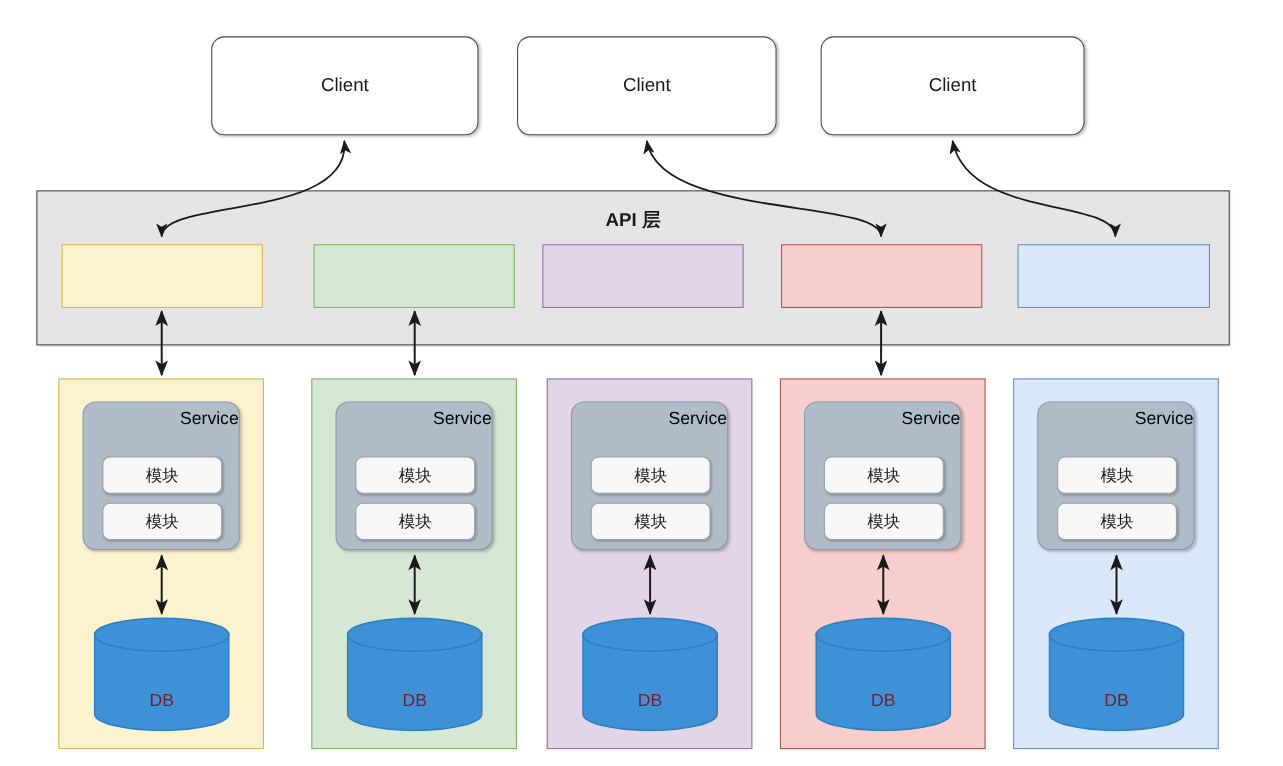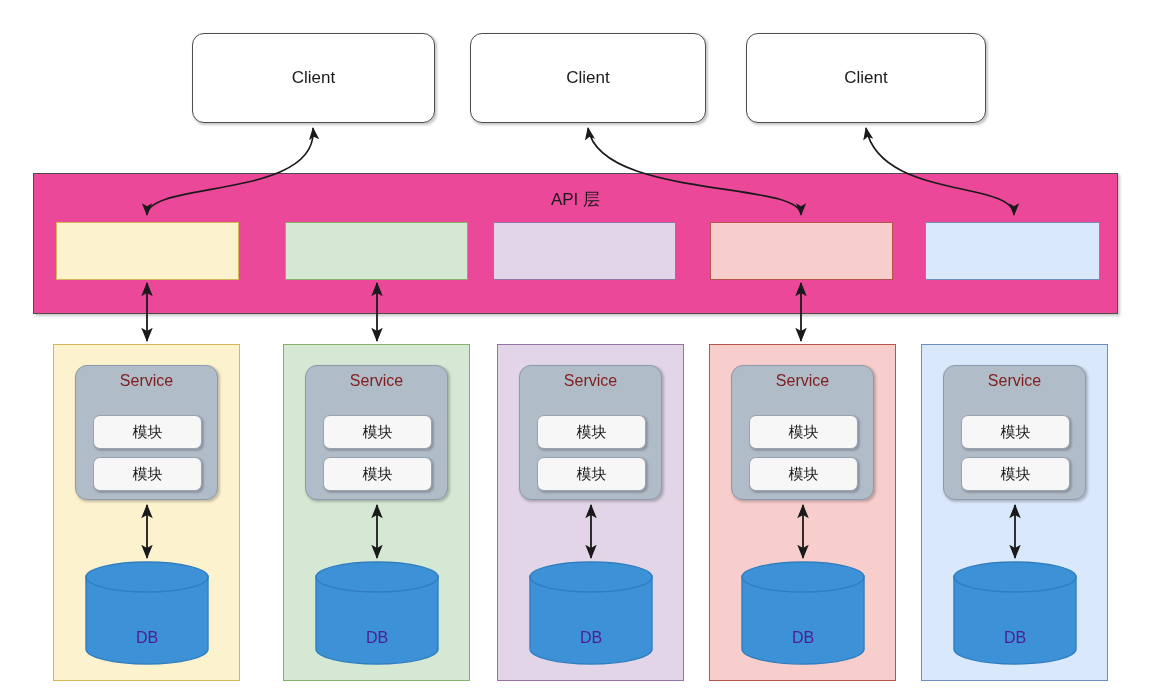--- a/index.html
+++ b/index.html
@@ -41,23 +41,24 @@
     border-radius: 12px;
     color: #1a1a1a;
     font-size: 17px;
     box-shadow: 1.5px 1.5px 2.5px rgba(0,0,0,0.22);
   }
 
   
   .api-frame {
     position: absolute;
     box-sizing: border-box;
-    background: #ec4899;
+    background: #e5e5e5;
     border: 1.5px solid #4d4d4d;
     box-shadow: 1.5px 1.5px 2.5px rgba(0,0,0,0.22);
+    font-weight: bold;
   }
   .api-title {
     position: absolute;
     left: 0;
     right: 0;
     text-align: center;
     font-size: 17px;
     color: #1a1a1a;
   }
   .api-box {
@@ -81,23 +82,23 @@
     background: #b1bcc9;
     border: 1.4px solid #8c9aab;
     border-radius: 12px;
     box-shadow: 1.5px 1.5px 2.5px rgba(0,0,0,0.22);
   }
   .service-label {
     position: absolute;
     left: 0;
     right: 0;
     top: 6px;
-    text-align: center;
+    text-align: right;
     font-size: 16px;
-    color: #7f1d1d;
+    color: #000000;
   }
   .module-box {
     position: absolute;
     box-sizing: border-box;
     background: #f7f7f7;
     border: 1.2px solid #9aa3ad;
     border-radius: 7px;
     display: flex;
     align-items: center;
     justify-content: center;
@@ -109,21 +110,21 @@
 
   
   .db {
     position: absolute;
   }
   .db-label {
     position: absolute;
     left: 0;
     right: 0;
     text-align: center;
-    color: #4c1d95;
+    color: #7f1d1d;
     font-size: 16px;
     pointer-events: none;
   }
 
   svg.overlay {
     position: absolute;
     left: 0;
     top: 0;
     width: 1166px;
     height: 696px;

